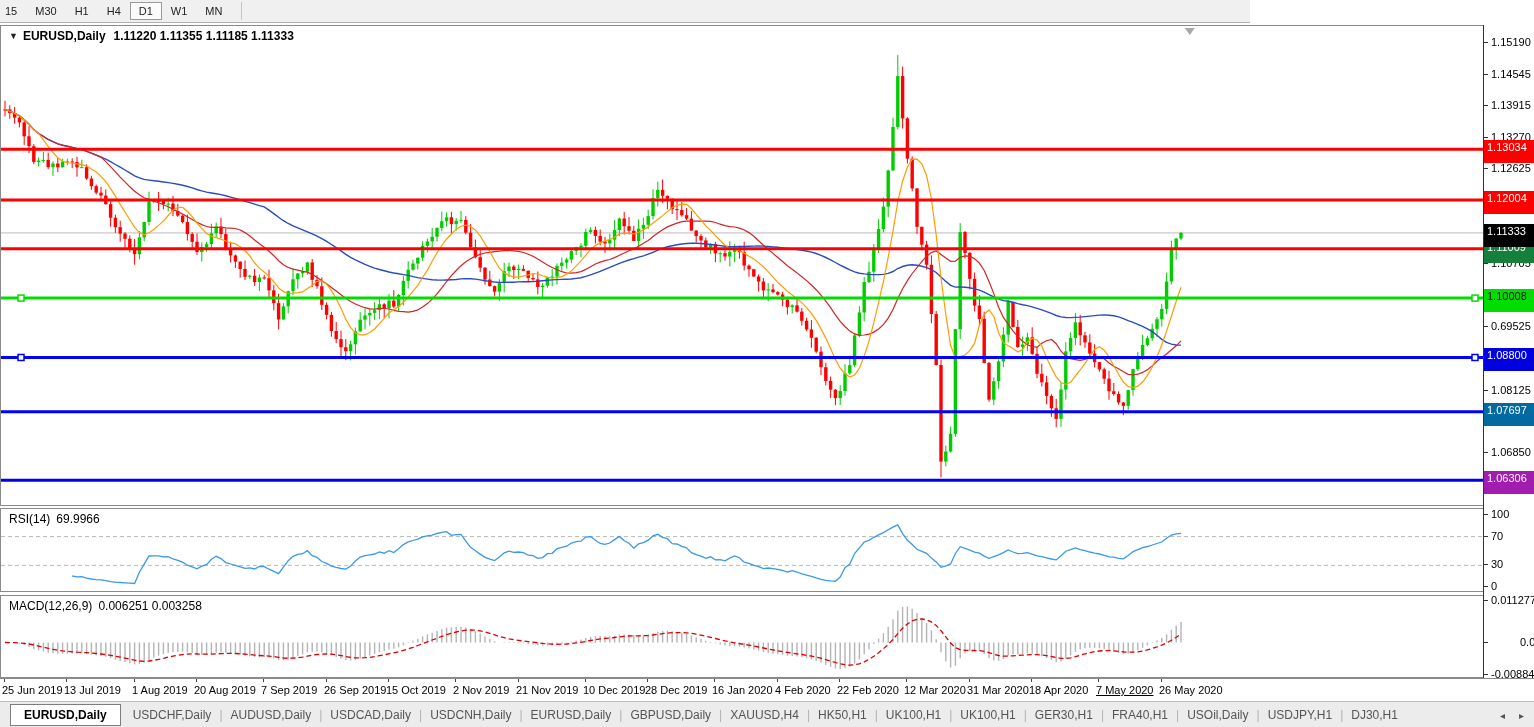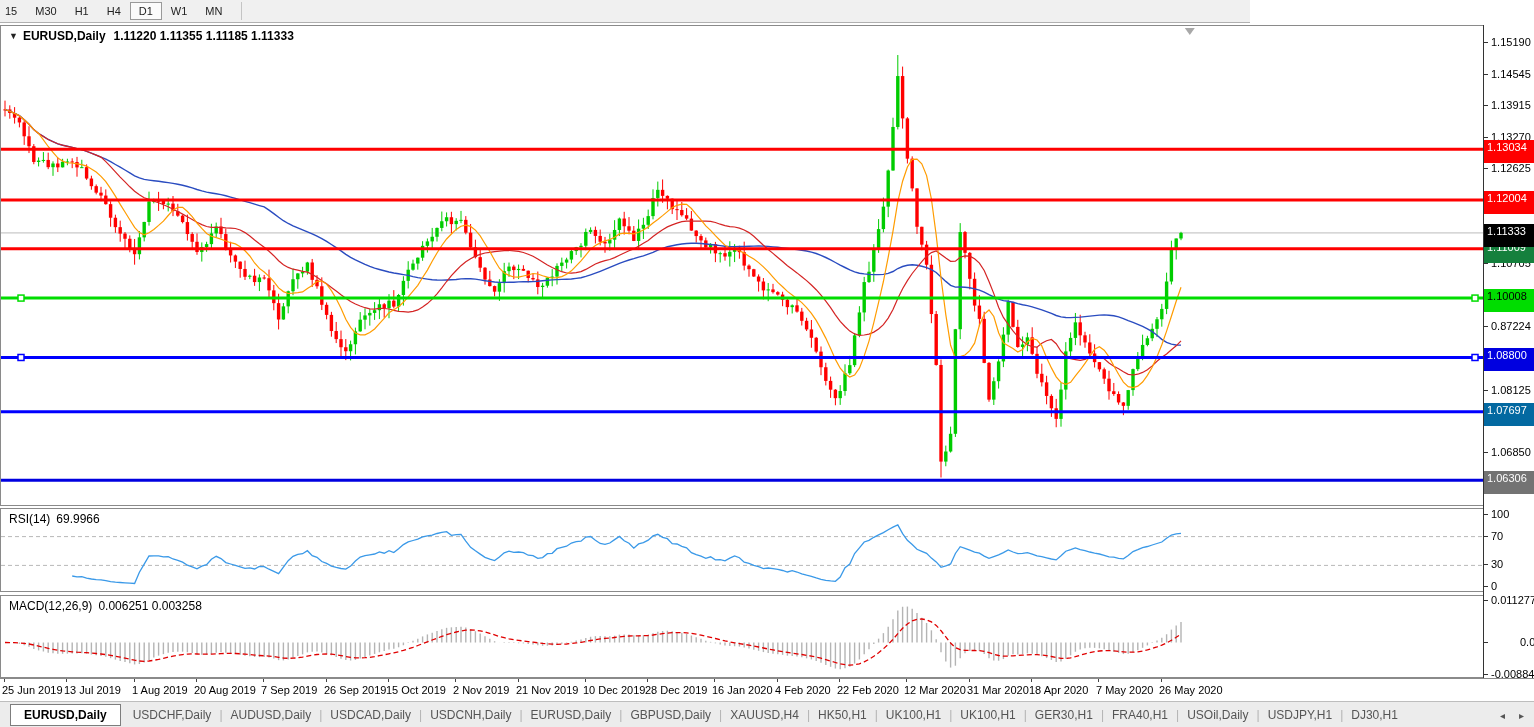--- a/index.html
+++ b/index.html
@@ -875,34 +875,34 @@
     <div class="tick-label" style="top: 42px;">1.14545</div>
     <div class="tick-dash" style="top: 80px;"></div>
     <div class="tick-label" style="top: 73px;">1.13915</div>
     <div class="tick-dash" style="top: 112px;"></div>
     <div class="tick-label" style="top: 105px;">1.13270</div>
     <div class="tick-dash" style="top: 143px;"></div>
     <div class="tick-label" style="top: 136px;">1.12625</div>
     <div class="tick-dash" style="top: 238px;"></div>
     <div class="tick-label" style="top: 231px;">1.10705</div>
     <div class="tick-dash" style="top: 301px;"></div>
-    <div class="tick-label" style="top: 294px;">0.87224</div>
+    <div class="tick-label" style="top: 294px;">0.69525</div>
     <div class="tick-dash" style="top: 365px;"></div>
     <div class="tick-label" style="top: 358px;">1.08125</div>
     <div class="tick-dash" style="top: 396px;"></div>
     <div class="tick-label" style="top: 389px;">1.07495</div>
     <div class="tick-dash" style="top: 427px;"></div>
     <div class="tick-label" style="top: 420px;">1.06850</div>
     <div class="badge" style="top: 115px; background: rgb(255, 0, 0); color: rgb(255, 255, 255);">1.13034</div>
     <div class="badge" style="top: 166px; background: rgb(255, 0, 0); color: rgb(255, 255, 255);">1.12004</div>
     <div class="badge" style="top: 215px; background: #15803d; color: rgb(255, 255, 255);">1.11009</div>
     <div class="badge" style="top: 264px; background: rgb(0, 221, 0); color: rgb(0, 0, 0);">1.10008</div>
     <div class="badge" style="top: 323px; background: rgb(0, 0, 224); color: rgb(255, 255, 255);">1.08800</div>
     <div class="badge" style="top: 378px; background: #0369a1; color: rgb(255, 255, 255);">1.07697</div>
-    <div class="badge" style="top: 446px; background: #737373; color: rgb(255, 255, 255);">1.06306</div>
+    <div class="badge" style="top: 446px; background: #a21caf; color: rgb(255, 255, 255);">1.06306</div>
     <div class="badge" style="top: 199px; background: rgb(0, 0, 0); color: rgb(255, 255, 255);">1.11333</div>
     <div class="tick-dash" style="top: 489px;"></div>
     <div class="tick-label" style="top: 482px;">100</div>
     <div class="tick-dash" style="top: 511px;"></div>
     <div class="tick-label" style="top: 504px;">70</div>
     <div class="tick-dash" style="top: 539px;"></div>
     <div class="tick-label" style="top: 532px;">30</div>
     <div class="tick-dash" style="top: 561px;"></div>
     <div class="tick-label" style="top: 554px;">0</div>
     <div class="tick-dash" style="top: 575px;"></div>
@@ -941,21 +941,21 @@
     <div class="date-label" style="left: 775px;">4 Feb 2020</div>
     <div class="date-tick" style="left: 839px;"></div>
     <div class="date-label" style="left: 837px;">22 Feb 2020</div>
     <div class="date-tick" style="left: 906px;"></div>
     <div class="date-label" style="left: 904px;">12 Mar 2020</div>
     <div class="date-tick" style="left: 969px;"></div>
     <div class="date-label" style="left: 967px;">31 Mar 2020</div>
     <div class="date-tick" style="left: 1031px;"></div>
     <div class="date-label" style="left: 1029px;">18 Apr 2020</div>
     <div class="date-tick" style="left: 1098px;"></div>
-    <div class="date-label" style="left: 1096px;">7 May 2020</div>
+    <div class="date-label" style="left: 1096px; text-decoration: underline;">7 May 2020</div>
     <div class="date-tick" style="left: 1161px;"></div>
     <div class="date-label" style="left: 1159px;">26 May 2020</div>
   </div>
 
 <div id="tab-bar">
   <div id="tabs-wrap" style="display:flex;align-items:center;">
       <div class="tab-active">EURUSD,Daily</div>
       <div class="tab">USDCHF,Daily</div>
       <span class="tab-sep">|</span>
       <div class="tab">AUDUSD,Daily</div>

